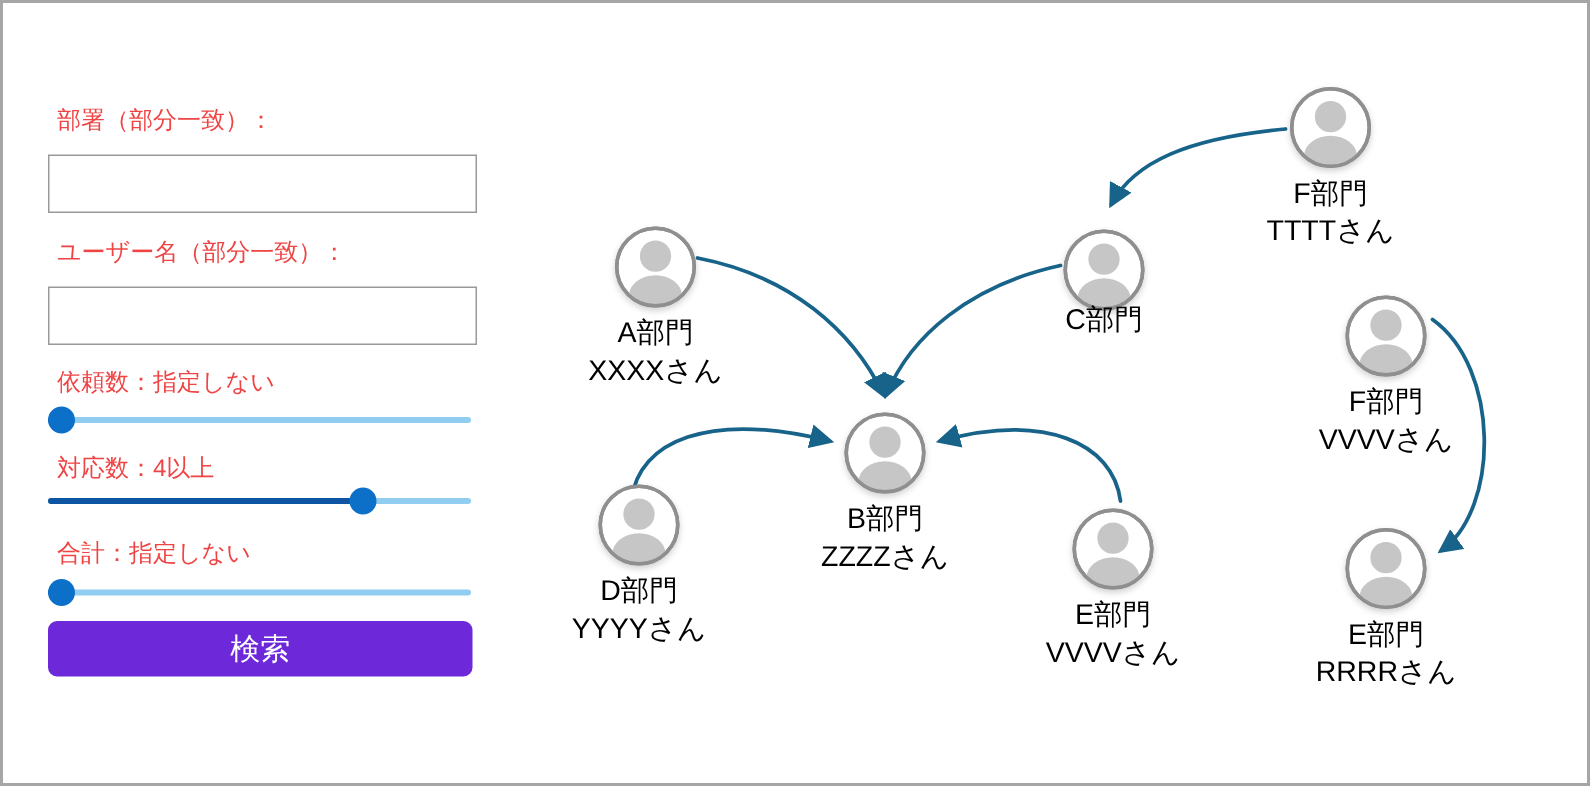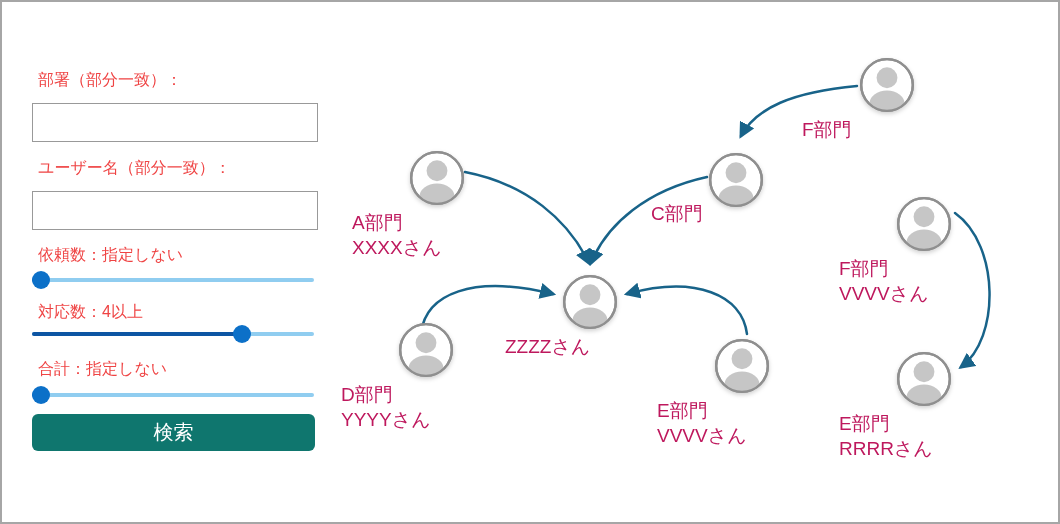--- a/index.html
+++ b/index.html
@@ -8,28 +8,28 @@
   
   .panel-label{position:absolute;left:36px;font-size:16px;color:#ef4444;white-space:nowrap;}
   .text-input{position:absolute;left:30px;width:286px;height:39px;box-sizing:border-box;
               border:1px solid #999;background:#fff;font-size:16px;padding:0 8px;outline:none;}
   .slider{position:absolute;left:30px;width:282px;height:18px;}
   .slider .rail{position:absolute;left:0;top:7px;width:100%;height:4px;border-radius:2px;background:#90cdf0;}
   .slider .fill{position:absolute;left:0;top:7px;height:4px;border-radius:2px;background:#0d55a3;}
   .slider .thumb{position:absolute;top:0;width:18px;height:18px;border-radius:50%;
                  background:#0c70c8;transform:translateX(-50%);}
   .search-btn{position:absolute;left:30px;top:412px;width:283px;height:37px;border:none;
-              border-radius:6px;background:#0f766e;color:#fff;font-size:20px;
+              border-radius:6px;background:#6d28d9;color:#fff;font-size:20px;
               font-family:"Liberation Sans",sans-serif;cursor:pointer;}
   
   .edges{position:absolute;left:0;top:0;pointer-events:none;}
   .node{position:absolute;width:58px;height:58px;}
   .node svg.avatar{display:block;filter:drop-shadow(0 2px 2px rgba(0,0,0,0.18));}
-  .node-label{position:absolute;width:170px;text-align:left;font-size:19px;
-              line-height:25px;color:#be185d;white-space:nowrap;}
+  .node-label{position:absolute;width:170px;text-align:center;font-size:19px;
+              line-height:25px;color:#000000;white-space:nowrap;}
 </style>
 </head>
 <body>
 
 <div class="frame">
 
   <div>
     <div class="panel-label" style="top:68px">部署（部分一致）：</div>
     <input class="text-input" style="top: 101px;" type="text" value="">
     <div class="panel-label" style="top:156px">ユーザー名（部分一致）：</div>
@@ -103,20 +103,21 @@
               </clipPath>
             </defs>
             <circle cx="32" cy="32" r="28.5" fill="#ffffff" stroke="#8f8f8f" stroke-width="2.6"></circle>
             <g clip-path="url(#clip-B)" fill="#c6c6c6">
               <circle cx="32" cy="24" r="11.5"></circle>
               <ellipse cx="32" cy="53" rx="19.5" ry="15"></ellipse>
             </g>
             <circle cx="32" cy="32" r="28.5" fill="none" stroke="#8f8f8f" stroke-width="2.6"></circle>
           </svg>
           <div class="node-label" style="left:-56px;top:61px">
+            <div>B部門</div>
             <div>ZZZZさん</div>
           </div>
         </div>
         <div class="node" style="left: 705px; top: 149px;">
           <svg class="avatar" viewBox="0 0 64 64" width="58" height="58">
             <defs>
               <clipPath id="clip-C">
                 <circle cx="32" cy="32" r="28.5"></circle>
               </clipPath>
             </defs>
@@ -178,20 +179,21 @@
             </defs>
             <circle cx="32" cy="32" r="28.5" fill="#ffffff" stroke="#8f8f8f" stroke-width="2.6"></circle>
             <g clip-path="url(#clip-FT)" fill="#c6c6c6">
               <circle cx="32" cy="24" r="11.5"></circle>
               <ellipse cx="32" cy="53" rx="19.5" ry="15"></ellipse>
             </g>
             <circle cx="32" cy="32" r="28.5" fill="none" stroke="#8f8f8f" stroke-width="2.6"></circle>
           </svg>
           <div class="node-label" style="left:-56px;top:61px">
             <div>F部門</div>
+            <div>TTTTさん</div>
           </div>
         </div>
         <div class="node" style="left: 893px; top: 193px;">
           <svg class="avatar" viewBox="0 0 64 64" width="58" height="58">
             <defs>
               <clipPath id="clip-FS">
                 <circle cx="32" cy="32" r="28.5"></circle>
               </clipPath>
             </defs>
             <circle cx="32" cy="32" r="28.5" fill="#ffffff" stroke="#8f8f8f" stroke-width="2.6"></circle>

